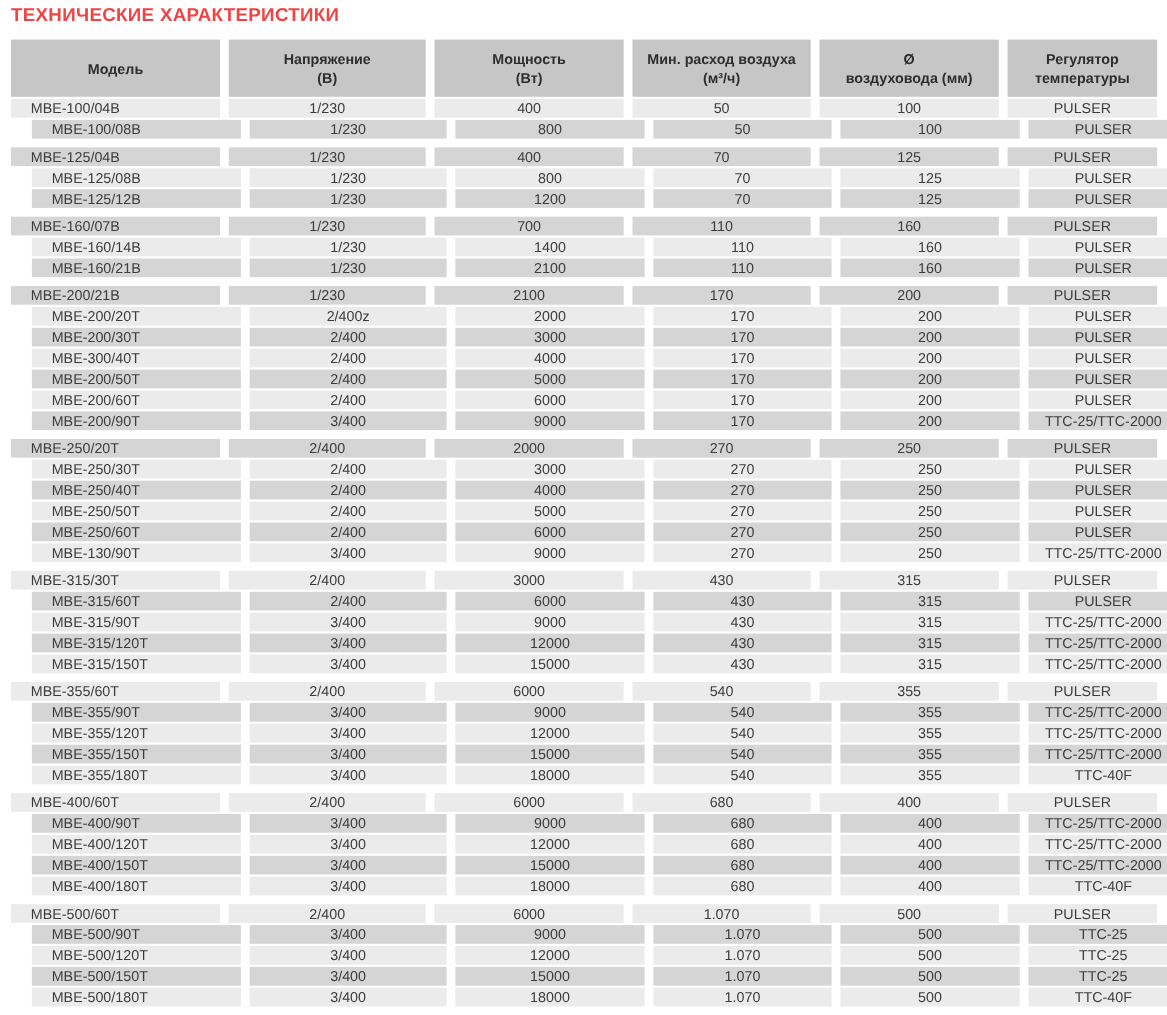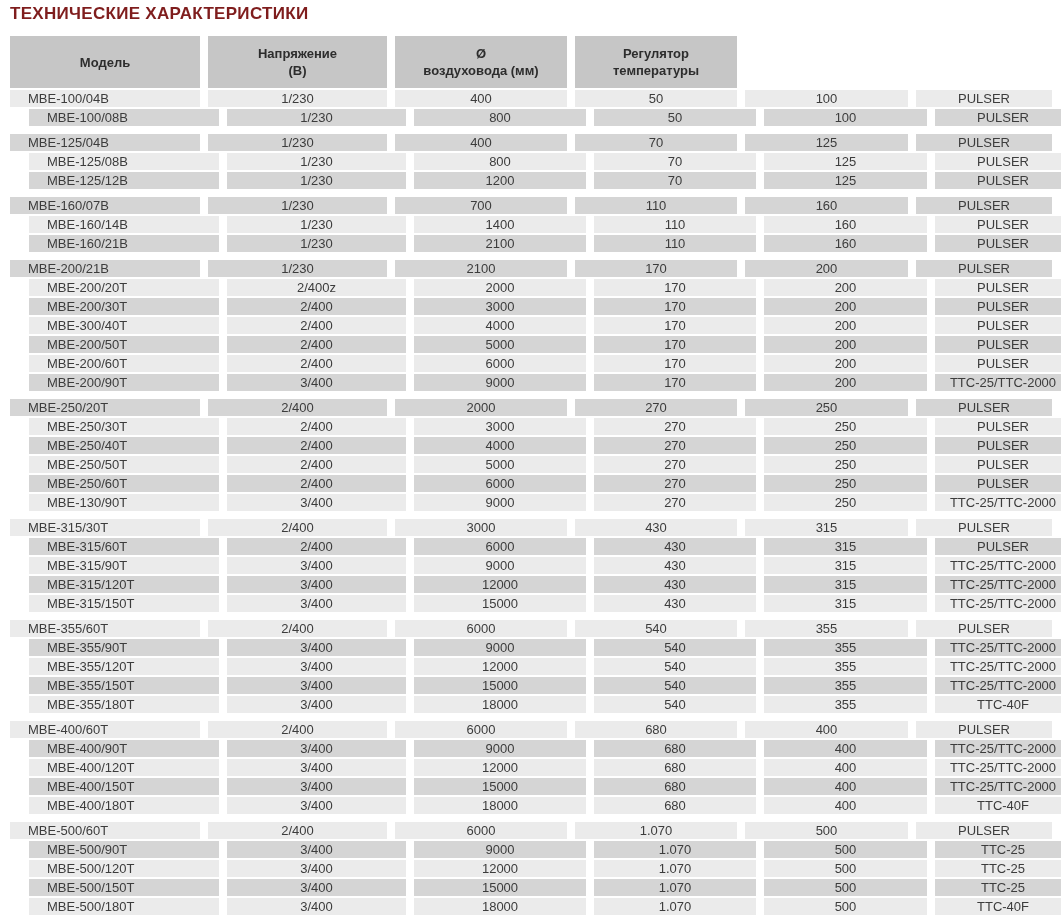--- a/index.html
+++ b/index.html
@@ -2,21 +2,21 @@
 <html><head>
 <meta charset="utf-8">
 <style>
   html,body { margin:0; padding:0; background:#ffffff; }
   body {
     width:1061px; height:923px; position:relative; overflow:hidden;
     font-family:"Liberation Sans", sans-serif;
   }
   .page-title {
     position:absolute; left:10px; top:4px;
-    font-size:17px; font-weight:bold; color:#7f1d1d; letter-spacing:0.3px;
+    font-size:17px; font-weight:bold; color:#ef4444; letter-spacing:0.3px;
   }
   .spec-table { position:absolute; left:10px; top:36px; width:958px; }
   .grid-row {
     display:grid;
     grid-template-columns:190px 179px 172px 162px 163px 136px;
     column-gap:8px;
   }
   .header-cell {
     background:#c6c6c6; height:52px;
     display:flex; flex-direction:column; align-items:center; justify-content:center;
@@ -43,20 +43,28 @@
   <div class="grid-row table-header">
     <div class="header-cell">
       <div>Модель</div>
       <div></div>
     </div>
     <div class="header-cell">
       <div>Напряжение</div>
       <div>(В)</div>
     </div>
     <div class="header-cell">
+      <div>Мощность</div>
+      <div>(Вт)</div>
+    </div>
+    <div class="header-cell">
+      <div>Мин. расход воздуха</div>
+      <div>(м³/ч)</div>
+    </div>
+    <div class="header-cell">
       <div>Ø</div>
       <div>воздуховода (мм)</div>
     </div>
     <div class="header-cell">
       <div>Регулятор</div>
       <div>температуры</div>
     </div>
   </div>
   <div class="table-body" id="table-body">
       <div class="row-group">

